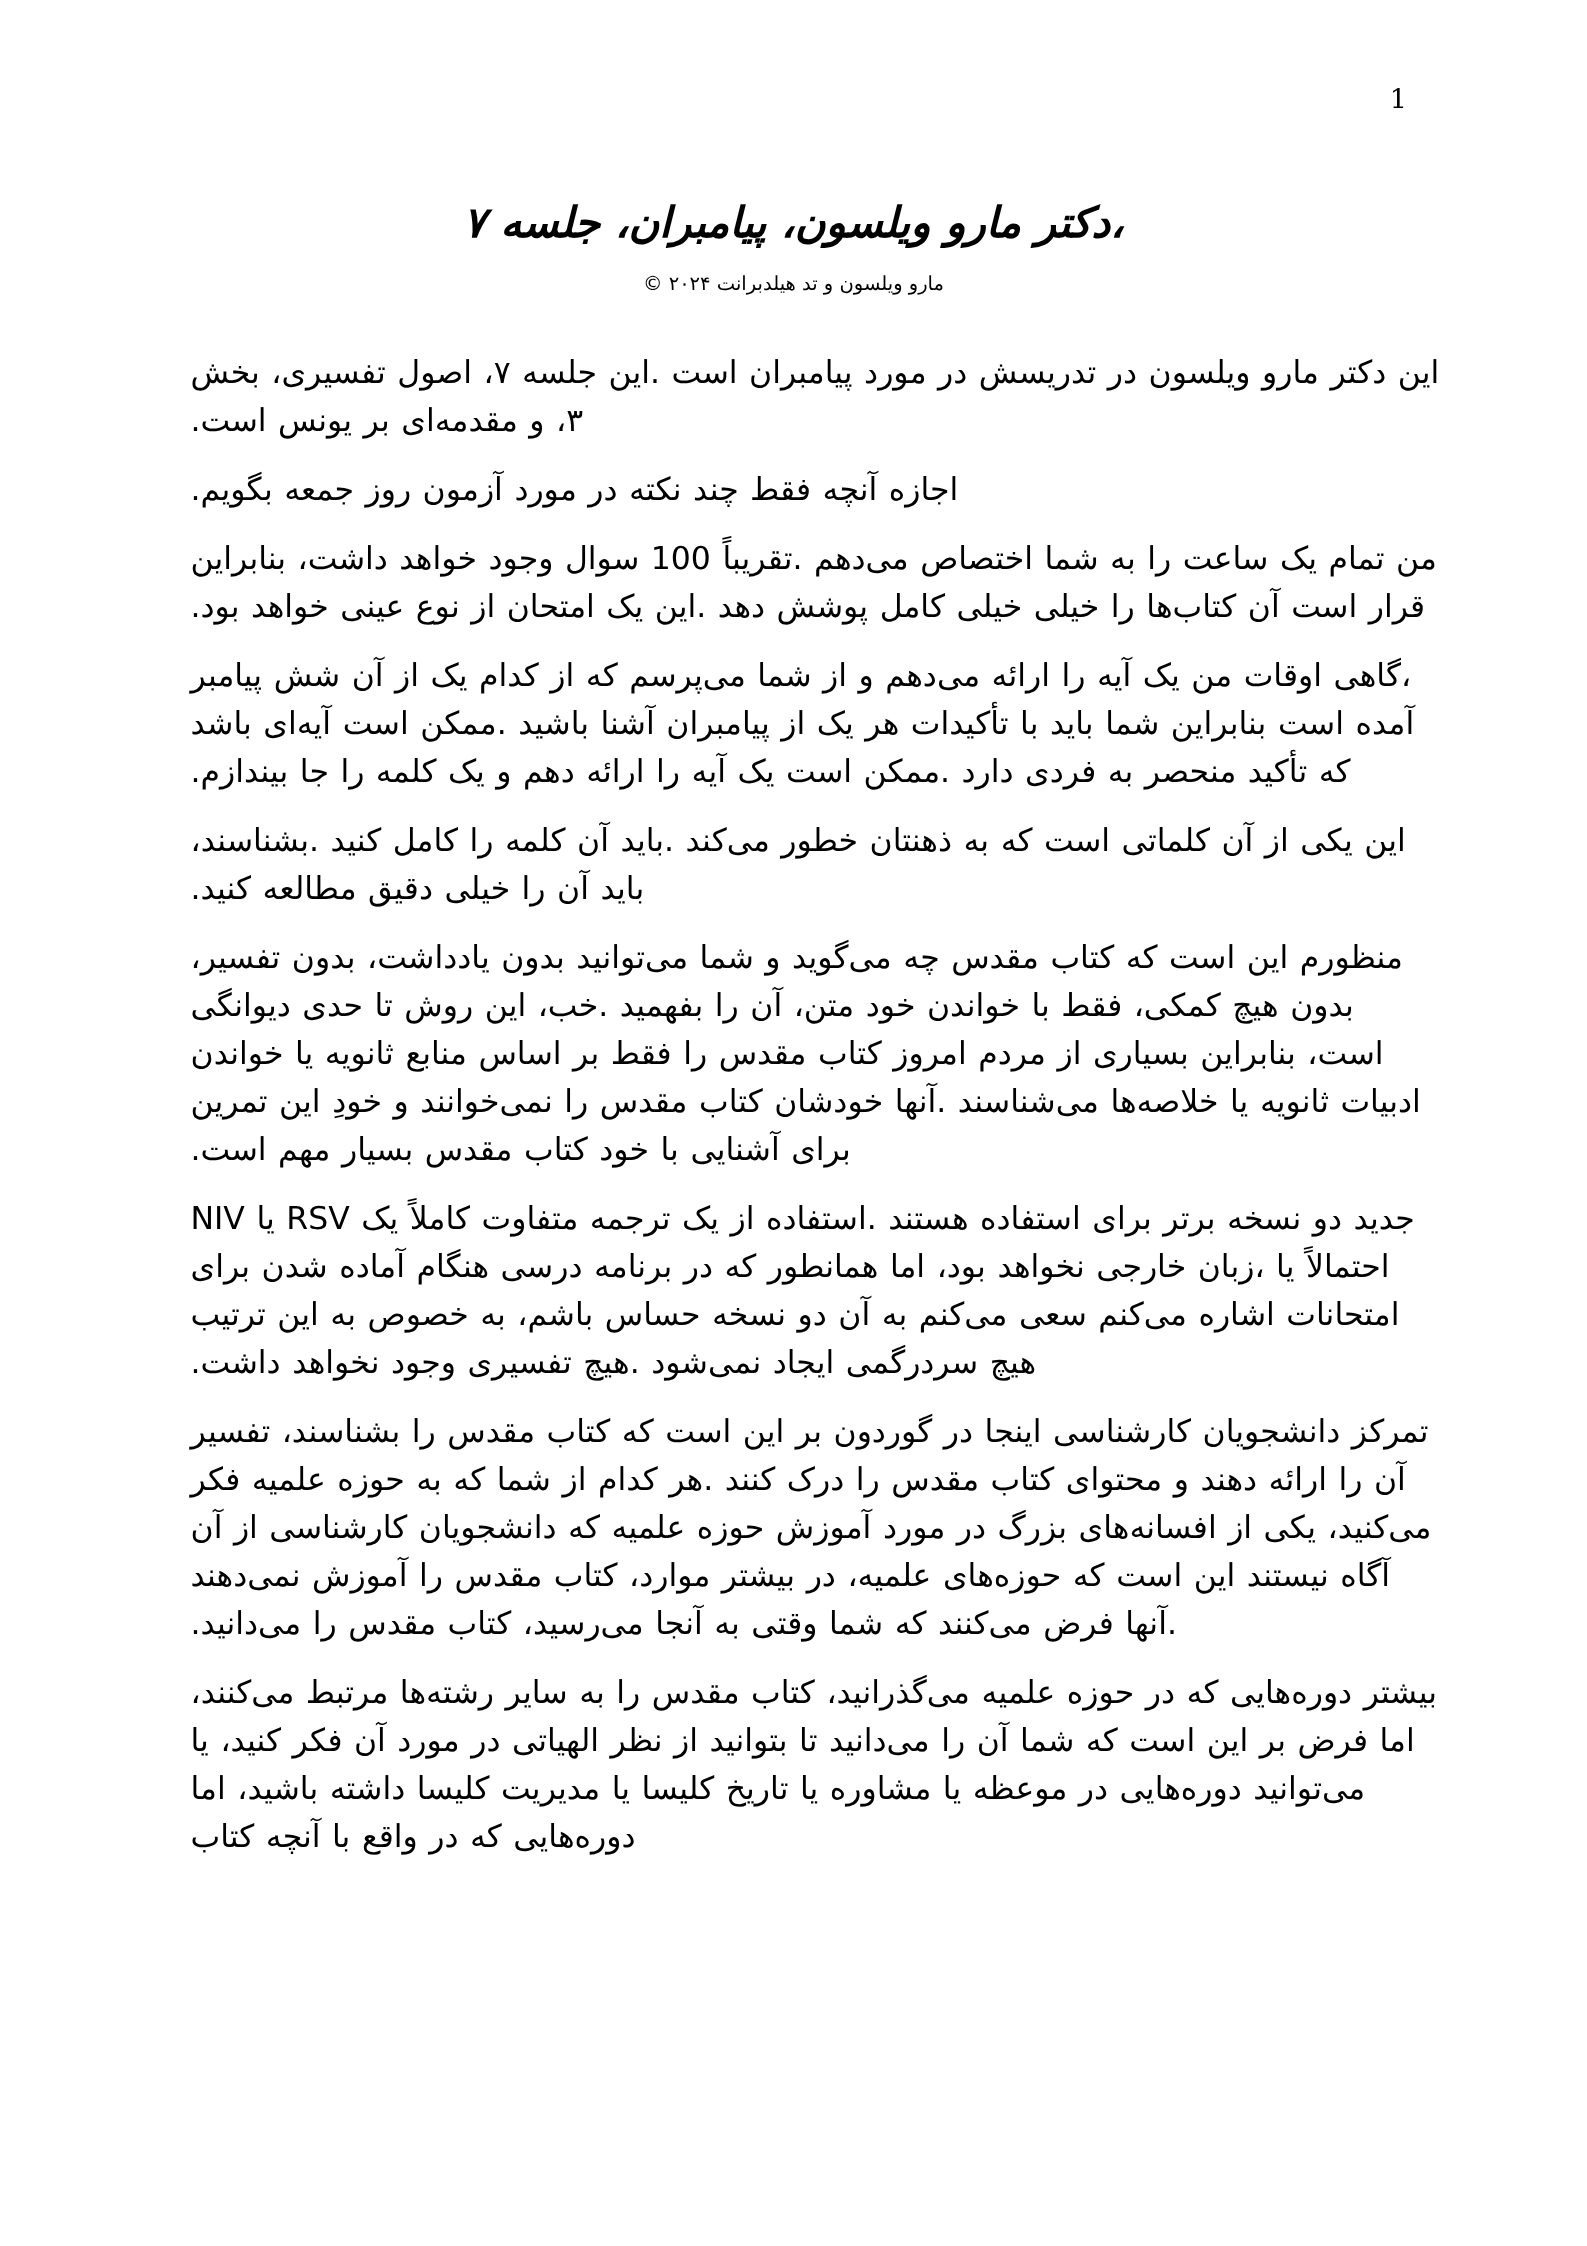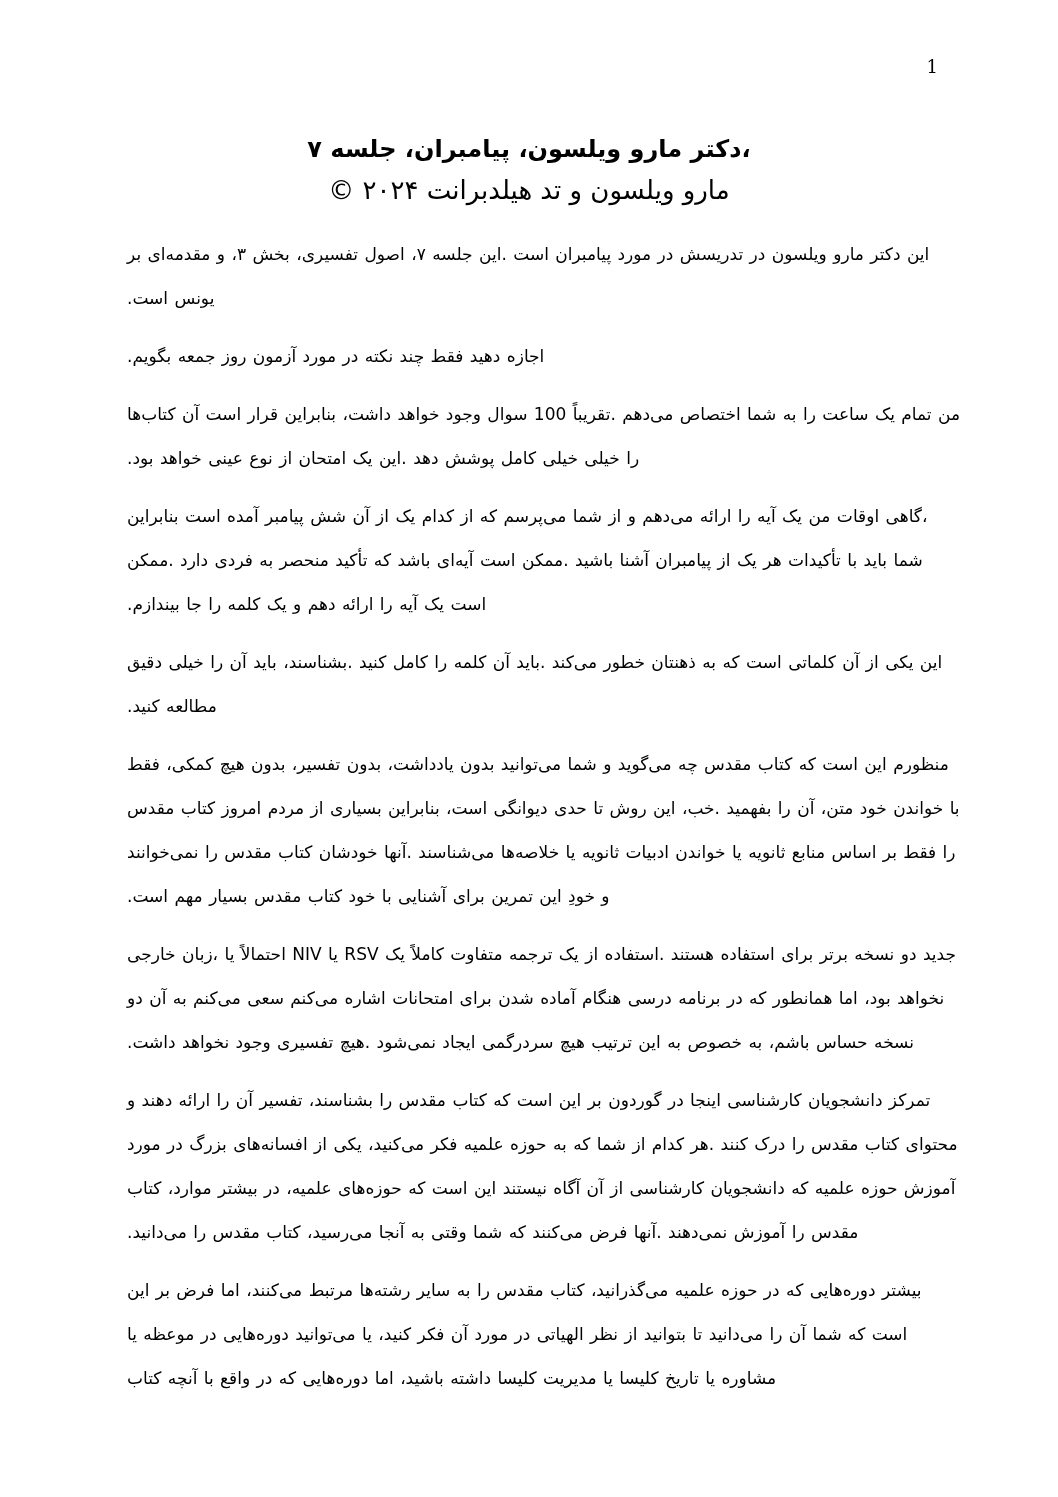--- a/index.html
+++ b/index.html
@@ -25,59 +25,60 @@
     font-size: 18px;
     color: #000000;
   }
   .doc-header {
     direction: rtl;
     text-align: center;
     padding-top: 128px;
   }
   .title-line {
     margin: 0;
-    font-size: 24px;
+    font-size: 28px;
     line-height: 42px;
     font-weight: 700;
     font-family: "DejaVu Sans", sans-serif;
+    font-style: italic;
   }
   .byline {
     margin-top: 3px;
-    font-size: 26px;
+    font-size: 13px;
     line-height: 34px;
     font-weight: 400;
   }
   .doc-body {
     direction: rtl;
     
     text-align: left;
     padding: 25px 98px 0 127px;
   }
   .doc-body p {
     margin: 0 0 14px 0;
-    font-size: 17px;
-    line-height: 44px;
+    font-size: 21px;
+    line-height: 32px;
     word-spacing: 1px;
   }
 </style>
 </head>
 <body>
 
 <div class="page" style="background: rgb(255, 255, 255); color: rgb(0, 0, 0);">
 
   <div class="page-number">1</div>
 
   <header class="doc-header">
     <h1 class="title-line">،دکتر مارو ویلسون، پیامبران، جلسه ۷</h1>
     <div class="byline">مارو ویلسون و تد هیلدبرانت ۲۰۲۴ ©</div>
   </header>
 
   <main class="doc-body">
     <p>این دکتر مارو ویلسون در تدریسش در مورد پیامبران است .این جلسه ۷، اصول تفسیری، بخش ۳، و مقدمه‌ای بر یونس است.</p>
-    <p>اجازه دهید فقط چند نکته در مورد آزمون روز جمعه بگویم.</p>
+    <p>اجازه آنچه فقط چند نکته در مورد آزمون روز جمعه بگویم.</p>
     <p>من تمام یک ساعت را به شما اختصاص می‌دهم .تقریباً 100 سوال وجود خواهد داشت، بنابراین قرار است آن کتاب‌ها را خیلی خیلی کامل پوشش دهد .این یک امتحان از نوع عینی خواهد بود.</p>
     <p>،گاهی اوقات من یک آیه را ارائه می‌دهم و از شما می‌پرسم که از کدام یک از آن شش پیامبر آمده است بنابراین شما باید با تأکیدات هر یک از پیامبران آشنا باشید .ممکن است آیه‌ای باشد که تأکید منحصر به فردی دارد .ممکن است یک آیه را ارائه دهم و یک کلمه را جا بیندازم.</p>
     <p>این یکی از آن کلماتی است که به ذهنتان خطور می‌کند .باید آن کلمه را کامل کنید .بشناسند، باید آن را خیلی دقیق مطالعه کنید.</p>
     <p>منظورم این است که کتاب مقدس چه می‌گوید و شما می‌توانید بدون یادداشت، بدون تفسیر، بدون هیچ کمکی، فقط با خواندن خود متن، آن را بفهمید .خب، این روش تا حدی دیوانگی است، بنابراین بسیاری از مردم امروز کتاب مقدس را فقط بر اساس منابع ثانویه یا خواندن ادبیات ثانویه یا خلاصه‌ها می‌شناسند .آنها خودشان کتاب مقدس را نمی‌خوانند و خودِ این تمرین برای آشنایی با خود کتاب مقدس بسیار مهم است.</p>
     <p>جدید دو نسخه برتر برای استفاده هستند .استفاده از یک ترجمه متفاوت کاملاً یک RSV یا NIV احتمالاً یا ،زبان خارجی نخواهد بود، اما همانطور که در برنامه درسی هنگام آماده شدن برای امتحانات اشاره می‌کنم سعی می‌کنم به آن دو نسخه حساس باشم، به خصوص به این ترتیب هیچ سردرگمی ایجاد نمی‌شود .هیچ تفسیری وجود نخواهد داشت.</p>
     <p>تمرکز دانشجویان کارشناسی اینجا در گوردون بر این است که کتاب مقدس را بشناسند، تفسیر آن را ارائه دهند و محتوای کتاب مقدس را درک کنند .هر کدام از شما که به حوزه علمیه فکر می‌کنید، یکی از افسانه‌های بزرگ در مورد آموزش حوزه علمیه که دانشجویان کارشناسی از آن آگاه نیستند این است که حوزه‌های علمیه، در بیشتر موارد، کتاب مقدس را آموزش نمی‌دهند .آنها فرض می‌کنند که شما وقتی به آنجا می‌رسید، کتاب مقدس را می‌دانید.</p>
     <p>بیشتر دوره‌هایی که در حوزه علمیه می‌گذرانید، کتاب مقدس را به سایر رشته‌ها مرتبط می‌کنند، اما فرض بر این است که شما آن را می‌دانید تا بتوانید از نظر الهیاتی در مورد آن فکر کنید، یا می‌توانید دوره‌هایی در موعظه یا مشاوره یا تاریخ کلیسا یا مدیریت کلیسا داشته باشید، اما دوره‌هایی که در واقع با آنچه کتاب</p>
   </main>
 
 </div>

